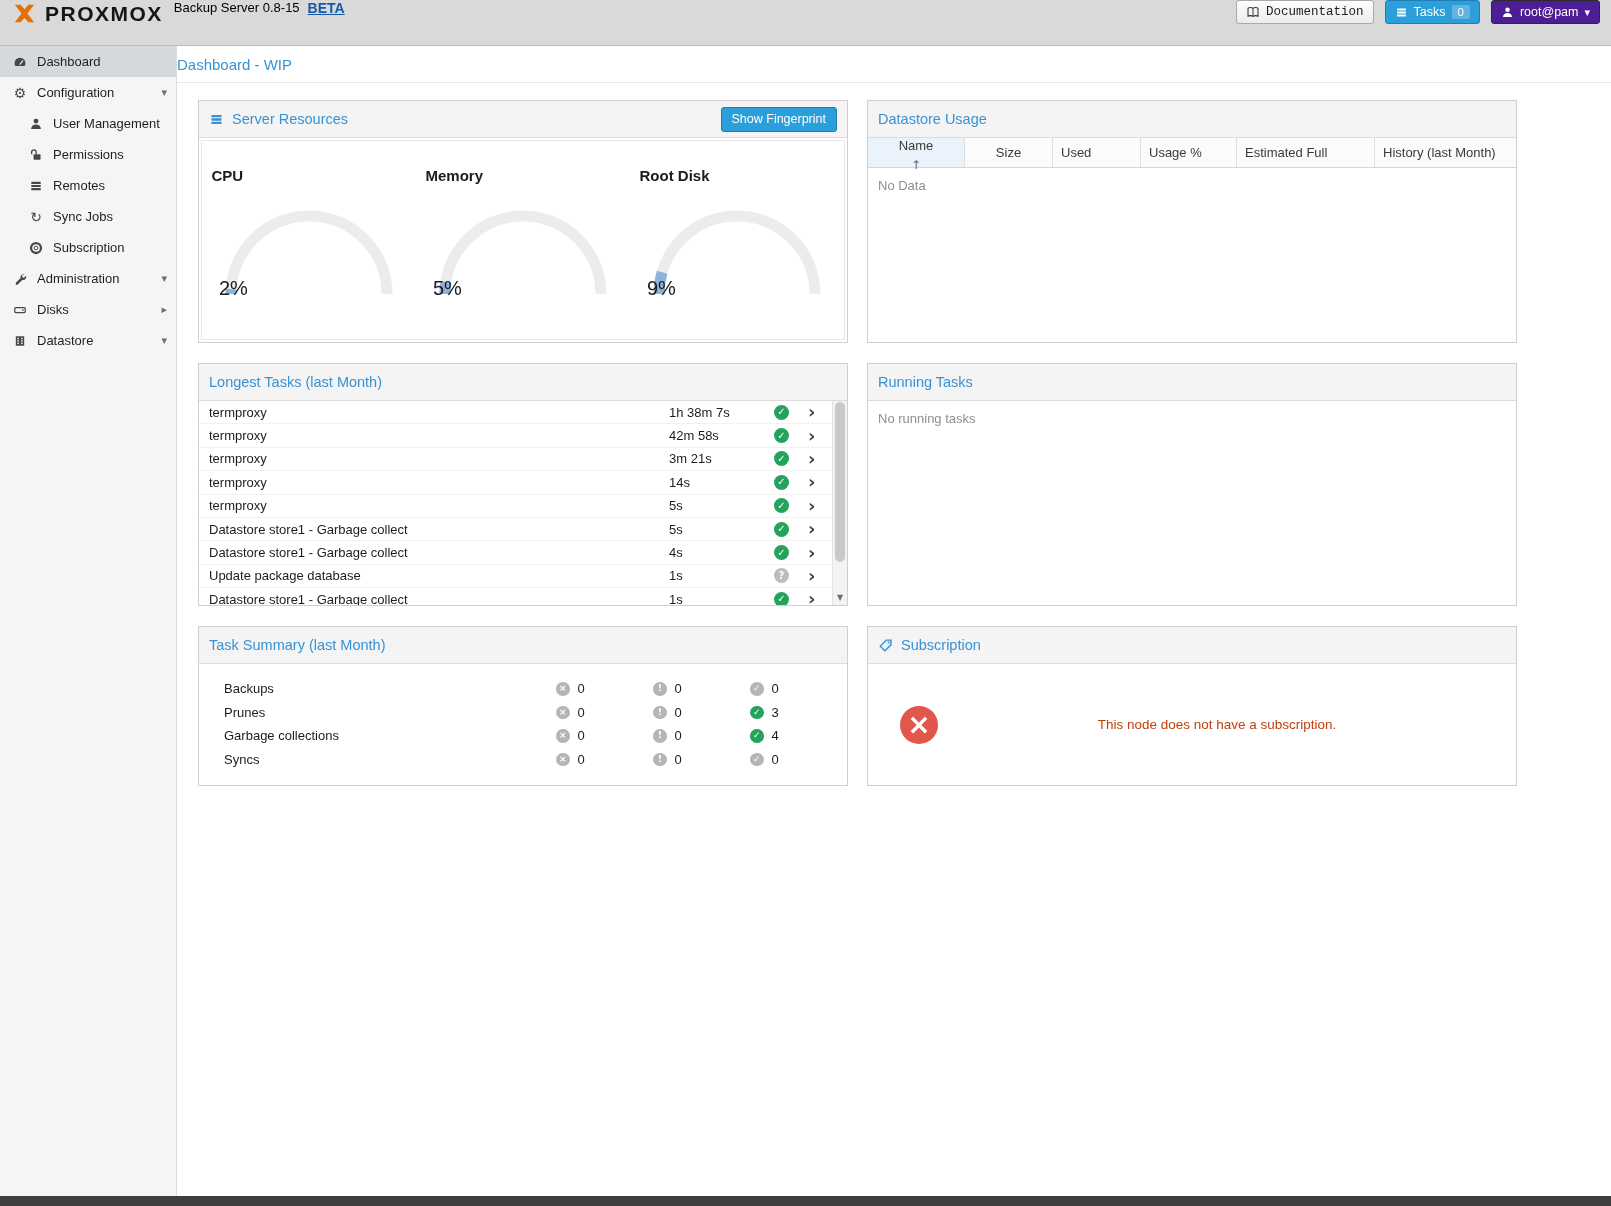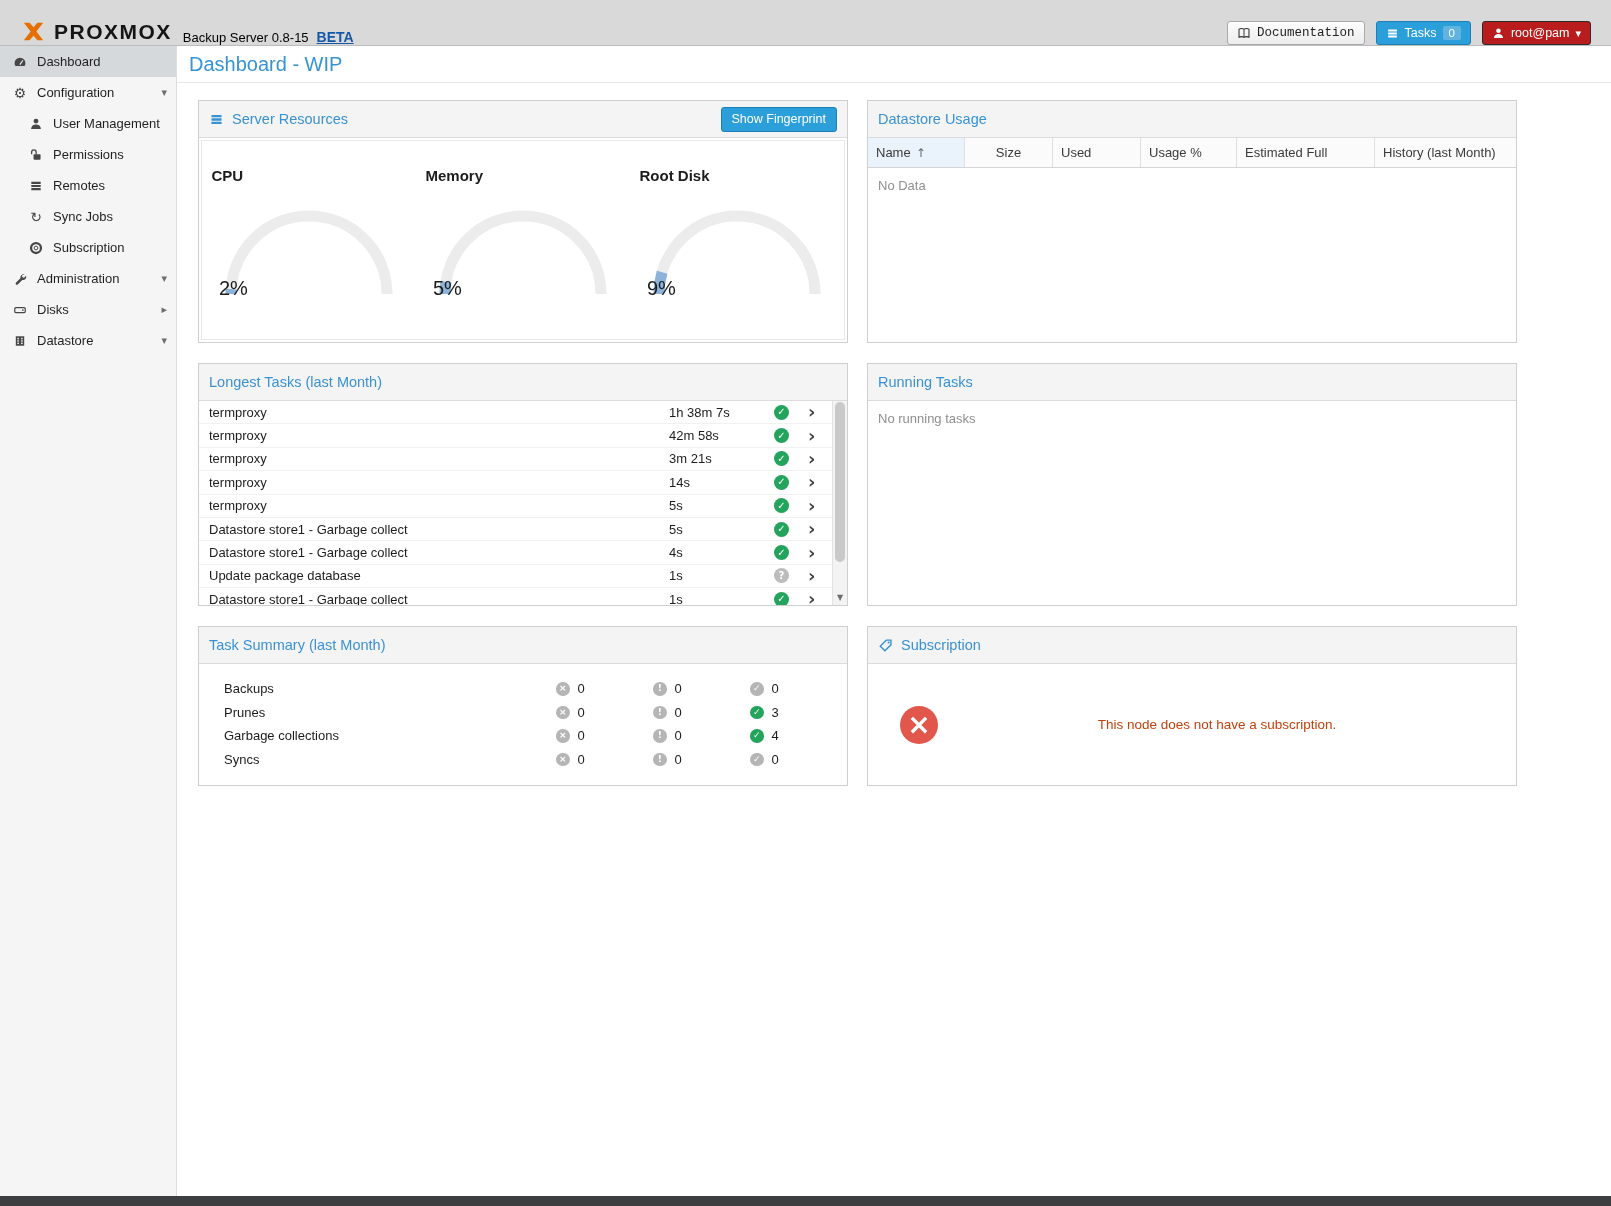--- a/index.html
+++ b/index.html
@@ -1,53 +1,53 @@
 <!DOCTYPE html>
 <html><head>
 <meta charset="utf-8">
 <style>
   *{box-sizing:border-box;margin:0;padding:0;}
   html,body{width:1611px;height:1206px;}
   body{font-family:"Liberation Sans",sans-serif;font-size:13px;color:#222;background:#fff;overflow:hidden;display:flex;flex-direction:column;}
   .glyph,.dot,.sb-arrow,.lt-chev,.sort-arrow,.caret,.scroll-btn{font-family:"DejaVu Sans",sans-serif;}
 
   
-  .topbar{height:46px;flex:none;background:#d9d9d9;border-bottom:1px solid #bcbcbc;display:flex;align-items:flex-end;padding:0 20px;}
+  .topbar{height:46px;flex:none;background:#d9d9d9;border-bottom:1px solid #bcbcbc;display:flex;align-items:flex-start;padding:0 11px;}
   .logo{display:flex;align-items:center;gap:7px;}
   .logo svg{width:27px;height:27px;display:block;}
   .brand-text{font-size:21px;font-weight:bold;letter-spacing:1.5px;color:#151515;}
   .product{margin-left:11px;font-size:13px;color:#000;}
   .beta{margin-left:8px;color:#1558a8;font-weight:bold;text-decoration:underline;font-size:14px;cursor:pointer;}
   .top-actions{margin-left:auto;display:flex;gap:11px;align-items:center;}
   .btn{height:24px;display:inline-flex;align-items:center;gap:6px;padding:0 9px;border-radius:3px;font-size:12.5px;cursor:pointer;white-space:nowrap;}
   .btn-light{background:linear-gradient(#fdfdfd,#ececec);border:1px solid #a9a9a9;color:#222;font-family:Liberation Mono, monospace;}
   .btn-light svg{width:14px;height:14px;}
   .btn-blue{background:#2b9fd9;border:1px solid #1f7fb5;color:#fff;}
   .btn-blue svg{width:13px;height:13px;}
   .badge{background:#62b4e0;border-radius:2px;padding:1px 6px;font-size:11.5px;color:#fff;}
-  .btn-dark{background:#b91c1c;border:1px solid #2b2b2b;color:#fff;}
+  .btn-dark{background:#4c1d95;border:1px solid #2b2b2b;color:#fff;}
   .btn-dark svg{width:13px;height:13px;}
   .caret{font-size:11px;line-height:1;}
 
   
   .layout{flex:1;display:flex;min-height:0;}
   .footer{height:10px;flex:none;background:#3c3e40;}
 
   
   .sidebar{width:177px;flex:none;background:#f5f5f5;border-right:1px solid #dcdcdc;}
   .sb-item{height:31px;display:flex;align-items:center;gap:9px;padding-left:12px;cursor:pointer;color:#1f1f1f;position:relative;font-size:13px;}
   .sb-item.indent{padding-left:28px;}
   .sb-item.selected{background:#d5d9dc;}
   .sb-icon{width:16px;height:16px;flex:none;display:inline-flex;align-items:center;justify-content:center;color:#474747;font-size:14px;line-height:1;}
   .sb-icon svg{width:14px;height:14px;display:block;}
   .sb-arrow{position:absolute;right:9px;color:#6d6d6d;font-size:11px;line-height:1;}
 
   
   .main{flex:1;display:flex;flex-direction:column;background:#fff;min-width:0;}
-  .page-header{height:37px;flex:none;display:flex;align-items:center;padding-left:12px;color:#3794d4;font-size:20px;border-bottom:1px solid #e7e7e7;}
+  .page-header{height:37px;flex:none;display:flex;align-items:center;color:#3794d4;font-size:15px;border-bottom:1px solid #e7e7e7;}
   .content{padding:17px 0 0 21px;}
   .grid{display:grid;grid-template-columns:650px 650px;grid-template-rows:243px 243px 160px;gap:20px 19px;}
 
   .panel{border:1px solid #cfcfcf;background:#fff;display:flex;flex-direction:column;overflow:hidden;}
   .panel-header{flex:none;height:37px;background:#f4f4f4;border-bottom:1px solid #dcdcdc;display:flex;align-items:center;padding:0 10px;gap:8px;}
   .panel-title{color:#3892d4;font-size:14.5px;}
   .hdr-icon{color:#3892d4;display:inline-flex;}
   .hdr-icon svg{width:15px;height:15px;display:block;}
   .panel-body{flex:1;position:relative;min-height:0;}
   .btn-sm-blue{margin-left:auto;height:25px;display:inline-flex;align-items:center;background:#2b9fd9;border:1px solid #1f7fb5;border-radius:3px;color:#fff;font-size:12.5px;padding:0 10px;cursor:pointer;}
@@ -56,21 +56,21 @@
   .sr-body{position:absolute;inset:2px;border:1px solid #e8e8e8;display:flex;justify-content:space-around;padding-top:26px;}
   .gauge-block{width:195px;}
   .gauge-label{font-size:15px;font-weight:bold;color:#1c1c1c;margin-bottom:22px;}
   .gauge-wrap{position:relative;width:180px;height:92px;margin:0 auto;}
   .gauge-wrap svg{width:180px;height:92px;display:block;}
   .gauge-value{position:absolute;left:0;right:0;bottom:-2px;font-size:20px;color:#1c1c1c;}
 
   
   .du-header{display:flex;border-bottom:1px solid #d5d5d5;}
   .du-cell{padding:0 8px;height:29px;display:flex;align-items:center;gap:5px;font-size:13px;color:#3a3a3a;border-right:1px solid #e0e0e0;background:#fbfbfb;cursor:pointer;}
-  .du-cell.sorted{background:#eaf3fb;}
+  .du-cell.sorted{background:#eaf3fb;flex-direction:column;}
   .sort-arrow{color:#5f6b76;font-size:12px;}
   .empty-text{padding:10px 10px;color:#8f8f8f;font-size:13px;}
 
   
   .lt-rows{margin-right:15px;}
   .lt-row{height:23.4px;display:flex;align-items:center;padding-left:10px;border-bottom:1px solid #f1f1f1;cursor:pointer;}
   .lt-name{flex:1;color:#1d1d1d;}
   .lt-dur{width:105px;color:#1d1d1d;}
   .lt-status{width:34px;display:flex;}
   .lt-chev{width:24px;color:#3f3f3f;font-size:18px;font-weight:bold;line-height:20px;}

